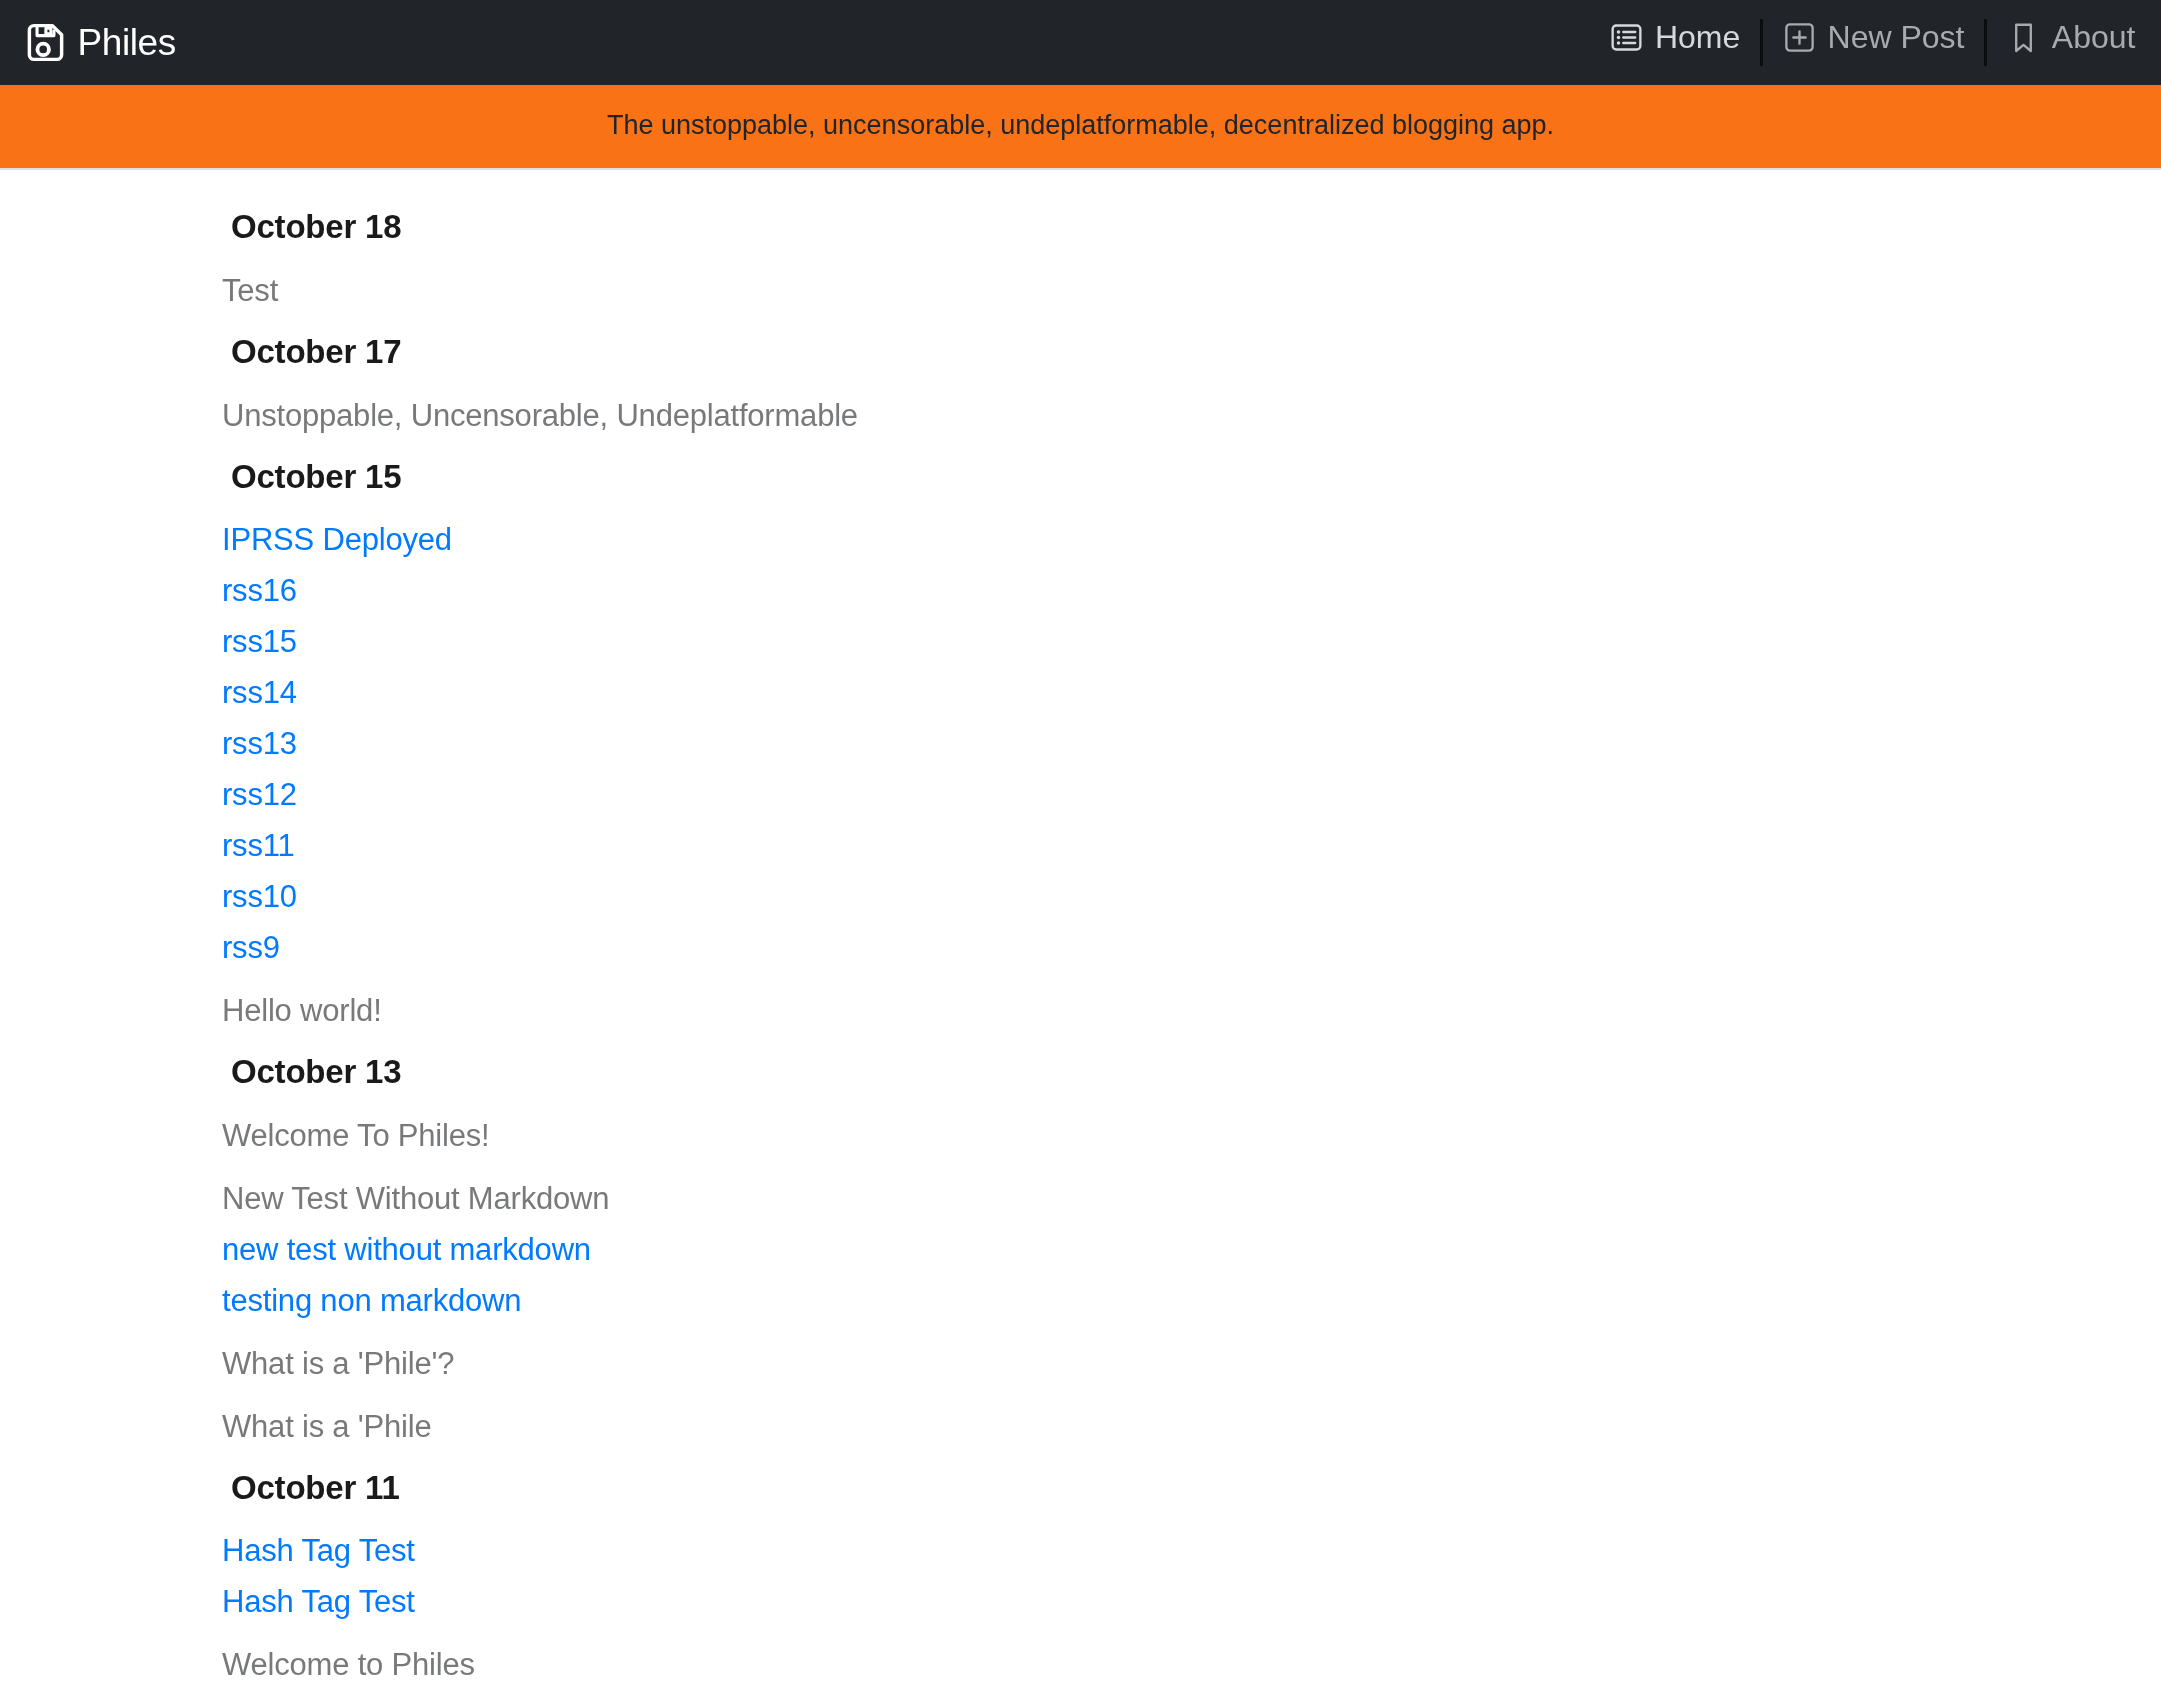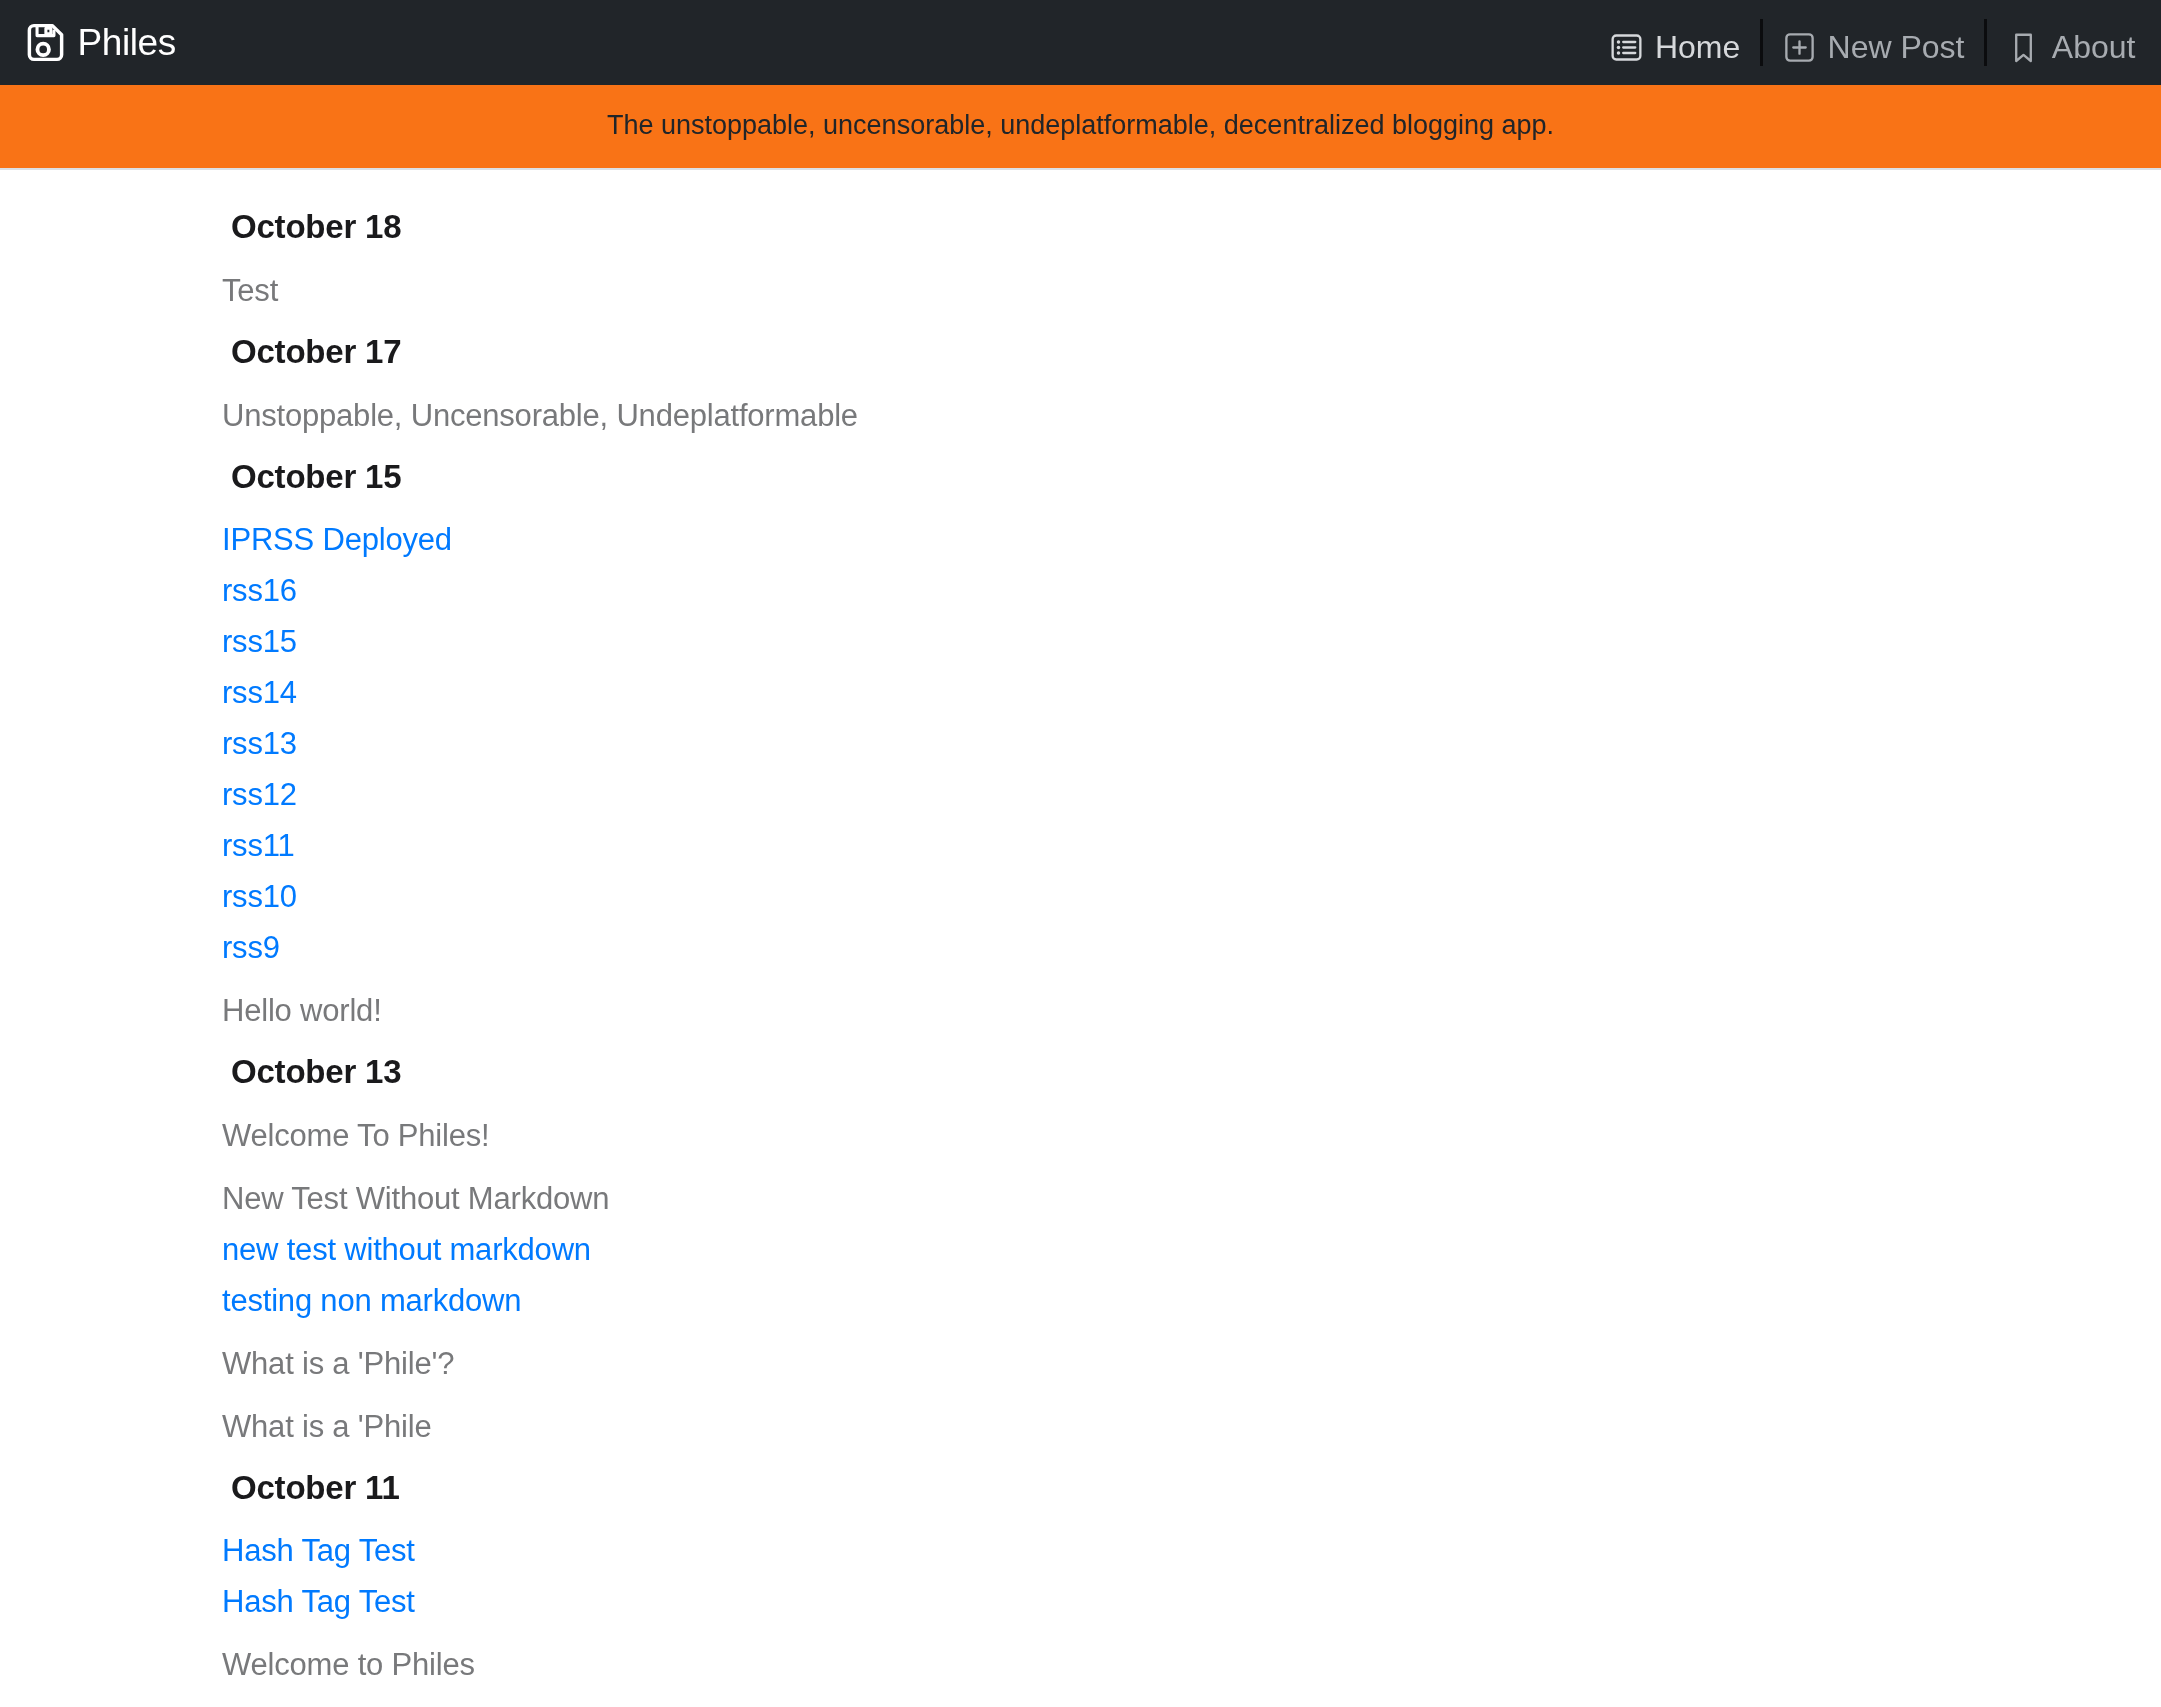--- a/index.html
+++ b/index.html
@@ -33,21 +33,21 @@
     font-size: 37px;
     font-weight: 500;
     letter-spacing: -0.4px;
     cursor: pointer;
     text-decoration: none;
   }
   .brand svg { display: block; }
 
   .main-nav {
     display: flex;
-    align-items: flex-end;
+    align-items: flex-start;
   }
   .nav-item {
     display: flex;
     align-items: center;
     gap: 10.5px;
     padding: 0 19.3px;
     font-size: 32px;
     color: var(--nav-inactive, #a7abb0);
     text-decoration: none;
     cursor: pointer;

